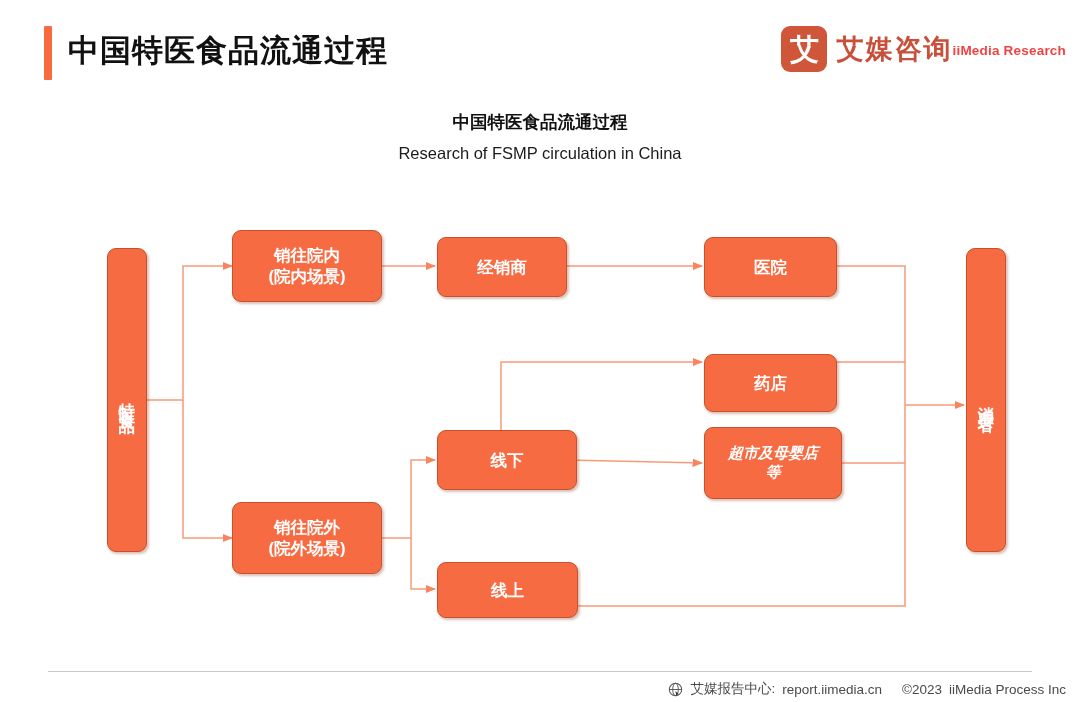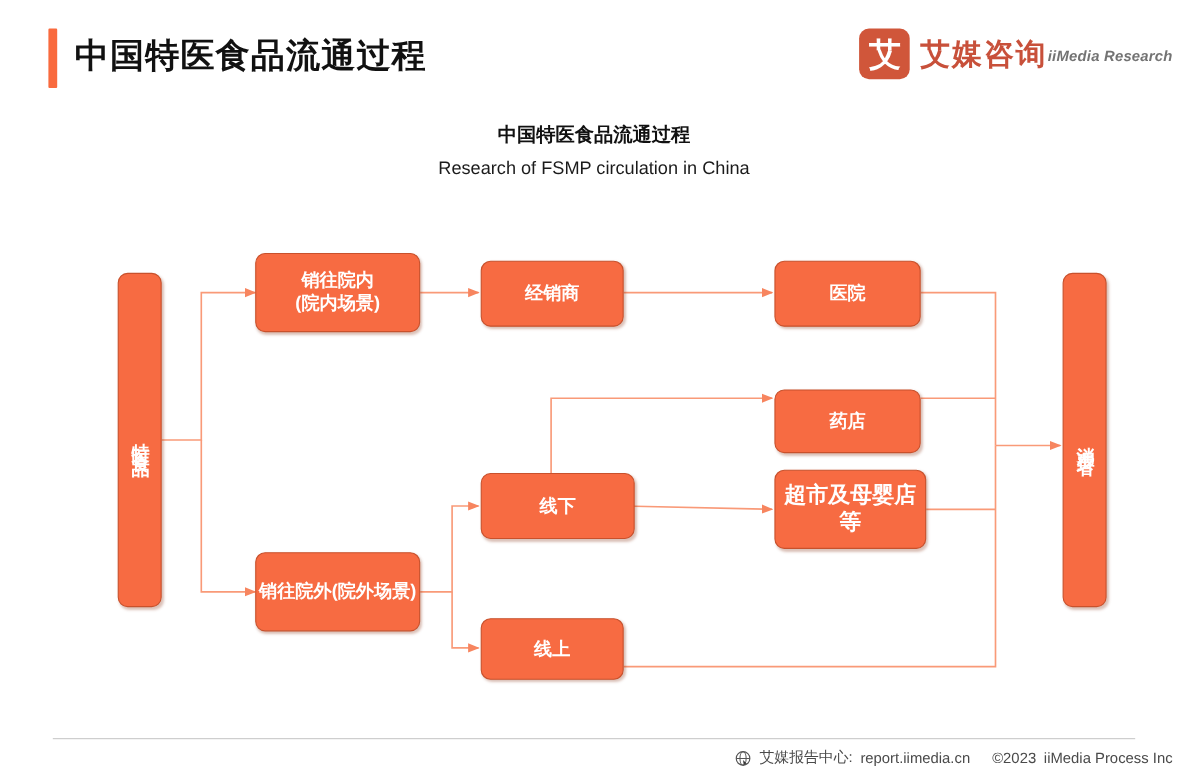--- a/index.html
+++ b/index.html
@@ -24,21 +24,21 @@
   
   #logo{position:absolute;right:14px;top:22px;height:54px;display:flex;align-items:center;gap:9px;}
   #logo-mark{
     width:46px;height:46px;border-radius:9px;background:#D0563A;
     display:flex;align-items:center;justify-content:center;
     color:#ffffff;font-size:29px;font-weight:bold;line-height:1;
     font-family:"DejaVu Sans","Liberation Sans",sans-serif;
   }
   #logo-text{display:flex;flex-direction:row;justify-content:center;line-height:1;}
   #logo-cn{font-size:27px;font-weight:bold;color:#C8503A;letter-spacing:2px;}
-  #logo-en{font-size:13.5px;font-weight:bold;color:#737373;letter-spacing:.2px;margin-top:8px;font-style:italic;}
+  #logo-en{font-size:13.5px;font-weight:bold;color:#ef4444;letter-spacing:.2px;margin-top:8px;}
 
   
   #chart-title-cn{
     position:absolute;left:0;top:110px;width:1080px;text-align:center;
     font-size:17.5px;font-weight:bold;color:#111111;
   }
   #chart-title-en{
     position:absolute;left:0;top:144px;width:1080px;text-align:center;
     font-size:16.5px;font-weight:normal;color:#1b1b1b;
   }
@@ -52,21 +52,21 @@
     background:#F76B42;border:1.6px solid #C8512C;border-radius:9px;
     color:#ffffff;display:flex;align-items:center;justify-content:center;
     text-align:center;font-weight:bold;line-height:1.25;
     box-shadow:1.5px 2px 2.5px rgba(140,60,30,.32);
   }
   .node.h{font-size:16.5px;}
   .node.vert{
     font-size:16.5px;writing-mode:vertical-rl;text-orientation:upright;
     letter-spacing:5px;
   }
-  .node.small{font-size:20px;}
+  .node.small{font-size:15px;font-style:italic;}
 
   
   #footer-rule{position:absolute;left:48px;top:671px;width:984px;height:1px;background:#c9c9c9;}
   #footer{
     position:absolute;right:14px;top:679px;height:20px;
     display:flex;align-items:center;gap:7px;
     font-size:13.5px;color:#4a4a4a;white-space:nowrap;
   }
   #footer .globe{display:inline-flex;align-items:center;}
   #footer .sep{display:inline-block;width:6px;}
@@ -125,30 +125,30 @@
     </g>
   </svg>
 
   <div class="node vert" style="left:91px;top:248px;width:40px;height:304px;">特医食品</div>
 
   <div class="node h" style="left:216px;top:230px;width:150px;height:72px;flex-direction:column;">
     <span>销往院内</span>
     <span>(院内场景)</span>
   </div>
 
-  <div class="node h" style="left:216px;top:502px;width:150px;height:72px;flex-direction:row;">
+  <div class="node h" style="left:216px;top:502px;width:150px;height:72px;flex-direction:column;">
     <span>销往院外</span>
     <span>(院外场景)</span>
   </div>
 
   <div class="node h" style="left:421px;top:237px;width:130px;height:60px;">经销商</div>
 
   <div class="node h" style="left:421px;top:430px;width:140px;height:60px;">线下</div>
 
-  <div class="node h" style="left:421px;top:562px;width:130px;height:56px;">线上</div>
+  <div class="node h" style="left:421px;top:562px;width:141px;height:56px;">线上</div>
 
   <div class="node h" style="left:688px;top:237px;width:133px;height:60px;">医院</div>
 
   <div class="node h" style="left:688px;top:334px;width:133px;height:58px;margin-top:20px;">药店</div>
 
   <div class="node small" style="left:688px;top:427px;width:138px;height:72px;flex-direction:column;">
     <span>超市及母婴店</span>
     <span>等</span>
   </div>
 

